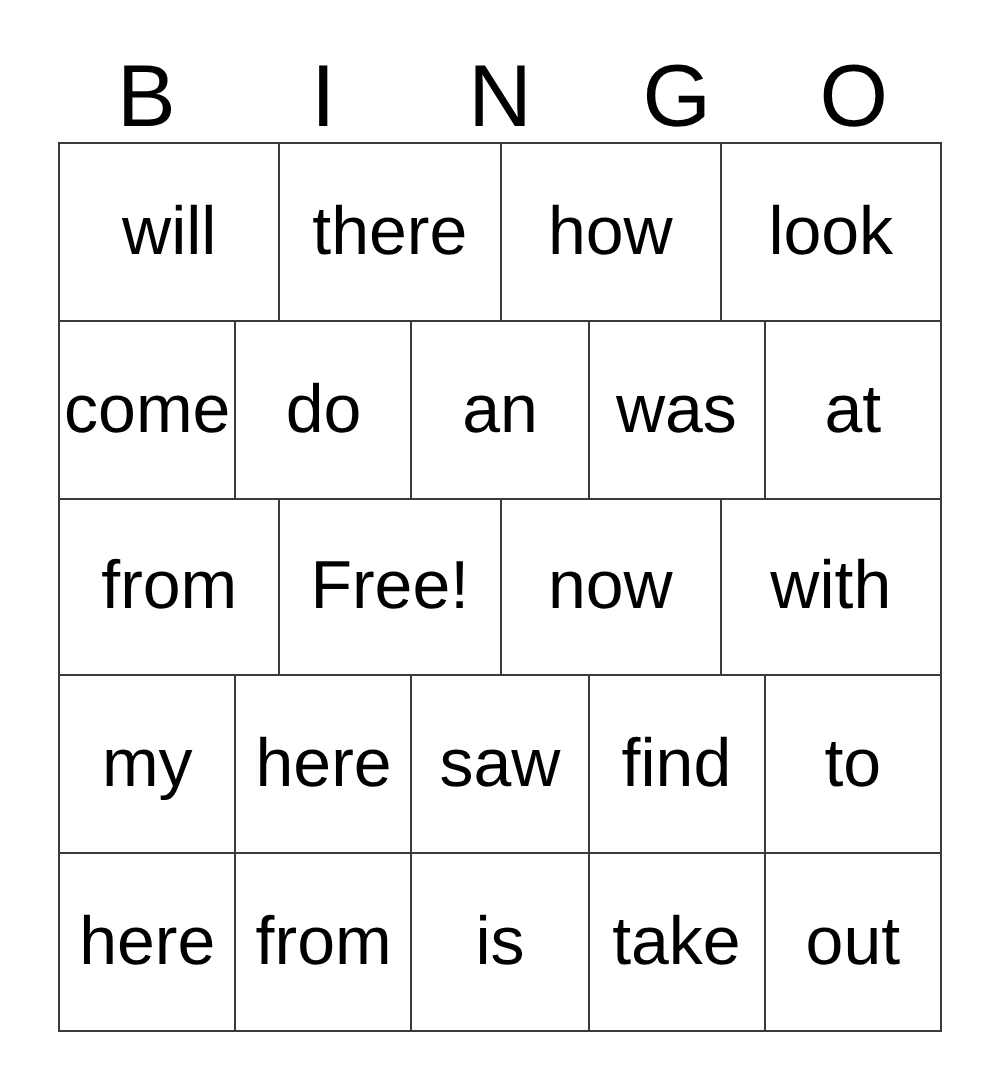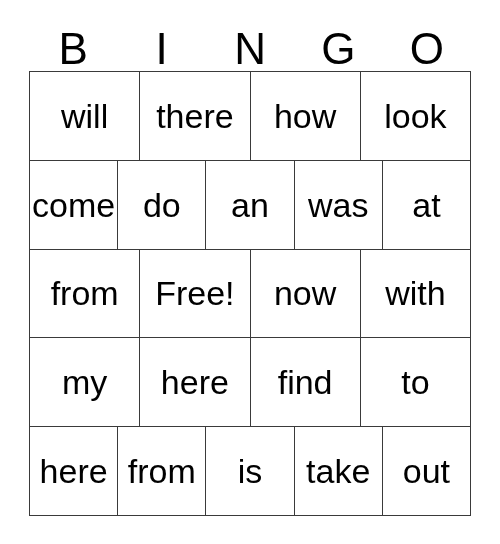--- a/index.html
+++ b/index.html
@@ -116,20 +116,21 @@
     <div class="bingo-row">
       <div class="bingo-cell">from</div>
       <div class="bingo-cell free-cell">Free!</div>
       <div class="bingo-cell">now</div>
       <div class="bingo-cell">with</div>
     </div>
 
     <div class="bingo-row">
       <div class="bingo-cell">my</div>
       <div class="bingo-cell">here</div>
+      <div class="bingo-cell">saw</div>
       <div class="bingo-cell">find</div>
       <div class="bingo-cell">to</div>
     </div>
 
     <div class="bingo-row">
       <div class="bingo-cell">here</div>
       <div class="bingo-cell">from</div>
       <div class="bingo-cell">is</div>
       <div class="bingo-cell">take</div>
       <div class="bingo-cell">out</div>

